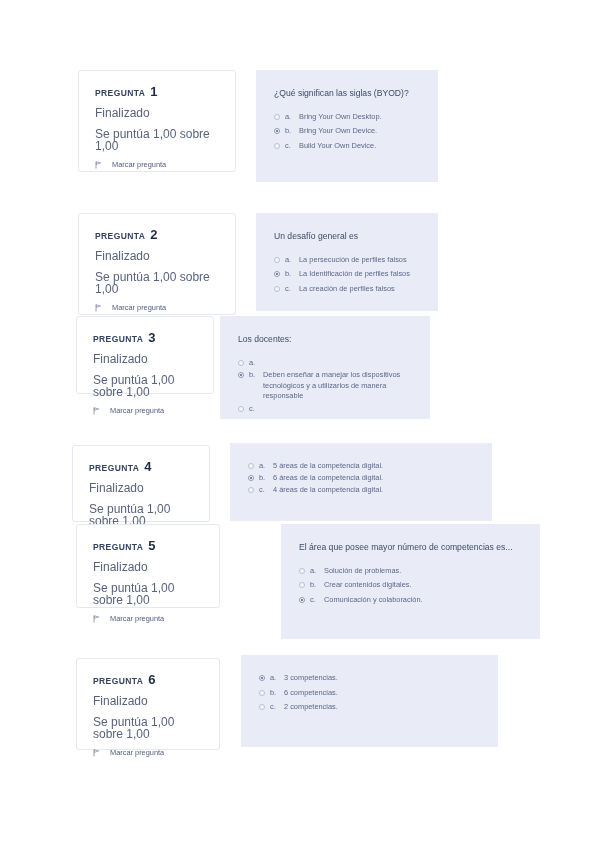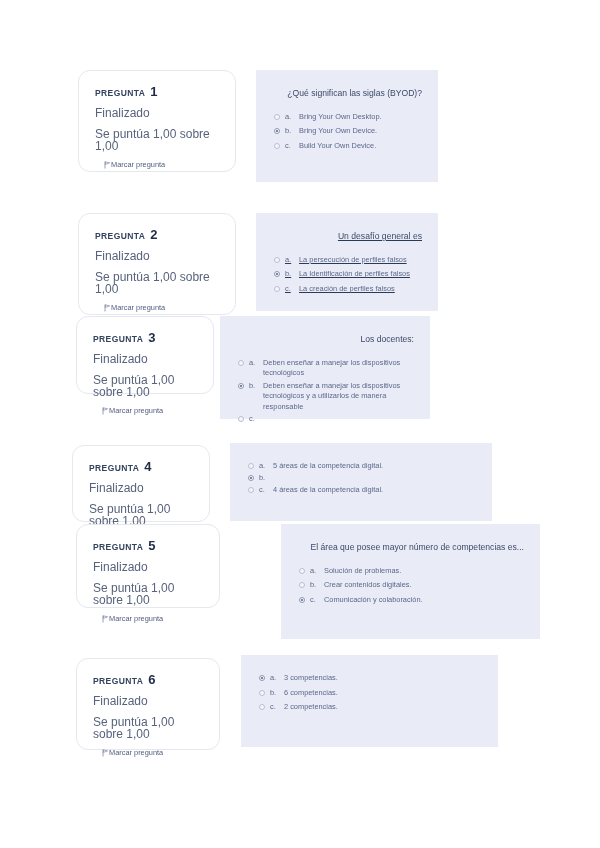--- a/index.html
+++ b/index.html
@@ -26,21 +26,21 @@
 
   
   .qblock {
     position: absolute;
   }
 
   .info-card {
     position: absolute;
     background: #ffffff;
     border: 1px solid #e6e8ef;
-    border-radius: 12px;
+    border-radius: 3px;
     box-sizing: border-box;
     padding: 14px 14px 12px 16px;
   }
 
   .q-label {
     font-size: 8.5px;
     font-weight: bold;
     letter-spacing: 0.4px;
     color: #33425e;
     margin: 0 0 9px 0;
@@ -63,22 +63,22 @@
     line-height: 1;
     font-weight: normal;
   }
 
   .q-flag {
     font-size: 7.4px;
     color: #4f5d7e;
     line-height: 1;
     display: flex;
     align-items: center;
-    gap: 0;
-    margin: 9px;
+    gap: 10px;
+    margin: 0;
   }
   .flag-icon {
     display: inline-block;
     width: 7px;
     height: 8px;
     position: relative;
   }
   .flag-icon svg { display: block; }
 
   
@@ -88,21 +88,20 @@
     box-sizing: border-box;
     padding: 18px 16px 16px 18px;
   }
 
   .answer-title {
     font-size: 8.6px;
     color: #3c4a68;
     margin: 0 0 13px 0;
     line-height: 1.25;
     font-weight: normal;
-    text-align: right;
   }
 
   .opt-list {
     margin: 0;
     padding: 0;
     list-style: none;
   }
   .opt {
     display: flex;
     align-items: flex-start;
@@ -146,21 +145,21 @@
     flex: 1 1 auto;
   }
 
   
   
   #q1 .info-card { left: 78px;  top: 70px;  width: 158px; height: 102px; }
   #q1 .answer-panel { left: 256px; top: 70px; width: 182px; height: 112px; }
 
   
   #q2 .info-card { left: 78px;  top: 213px; width: 158px; height: 102px; }
-  #q2 .answer-panel { left: 256px; top: 213px; width: 182px; height: 98px; text-decoration: underline; }
+  #q2 .answer-panel { left: 256px; top: 213px; width: 182px; height: 98px; }
 
   
   #q3 .info-card { left: 76px;  top: 316px; width: 138px; height: 78px; }
   #q3 .answer-panel { left: 220px; top: 316px; width: 210px; height: 103px; }
 
   
   #q4 .info-card { left: 72px;  top: 445px; width: 138px; height: 77px; }
   #q4 .answer-panel { left: 230px; top: 443px; width: 262px; height: 78px; }
 
   
@@ -276,21 +275,20 @@
         </span>
         <span>Marcar pregunta</span>
       </div>
     </div>
     <div class="answer-panel dense">
       <p class="answer-title">Los docentes:</p>
       <ul class="opt-list">
         <li class="opt">
           <span class="radio"></span>
           <span class="opt-letter">a.</span>
-          <span class="opt-text">Deben enseñar a manejar los dispositivos tecnológicos</span>
         </li>
         <li class="opt">
           <span class="radio checked"></span>
           <span class="opt-letter">b.</span>
           <span class="opt-text">Deben enseñar a manejar los dispositivos tecnológicos y a utilizarlos de manera responsable</span>
         </li>
         <li class="opt">
           <span class="radio"></span>
           <span class="opt-letter">c.</span>
         </li>
@@ -319,20 +317,21 @@
     <div class="answer-panel dense">
       <ul class="opt-list">
         <li class="opt">
           <span class="radio"></span>
           <span class="opt-letter">a.</span>
           <span class="opt-text">5 áreas de la competencia digital.</span>
         </li>
         <li class="opt">
           <span class="radio checked"></span>
           <span class="opt-letter">b.</span>
+          <span class="opt-text">6 áreas de la competencia digital.</span>
         </li>
         <li class="opt">
           <span class="radio"></span>
           <span class="opt-letter">c.</span>
           <span class="opt-text">4 áreas de la competencia digital.</span>
         </li>
       </ul>
     </div>
   </div>
 

